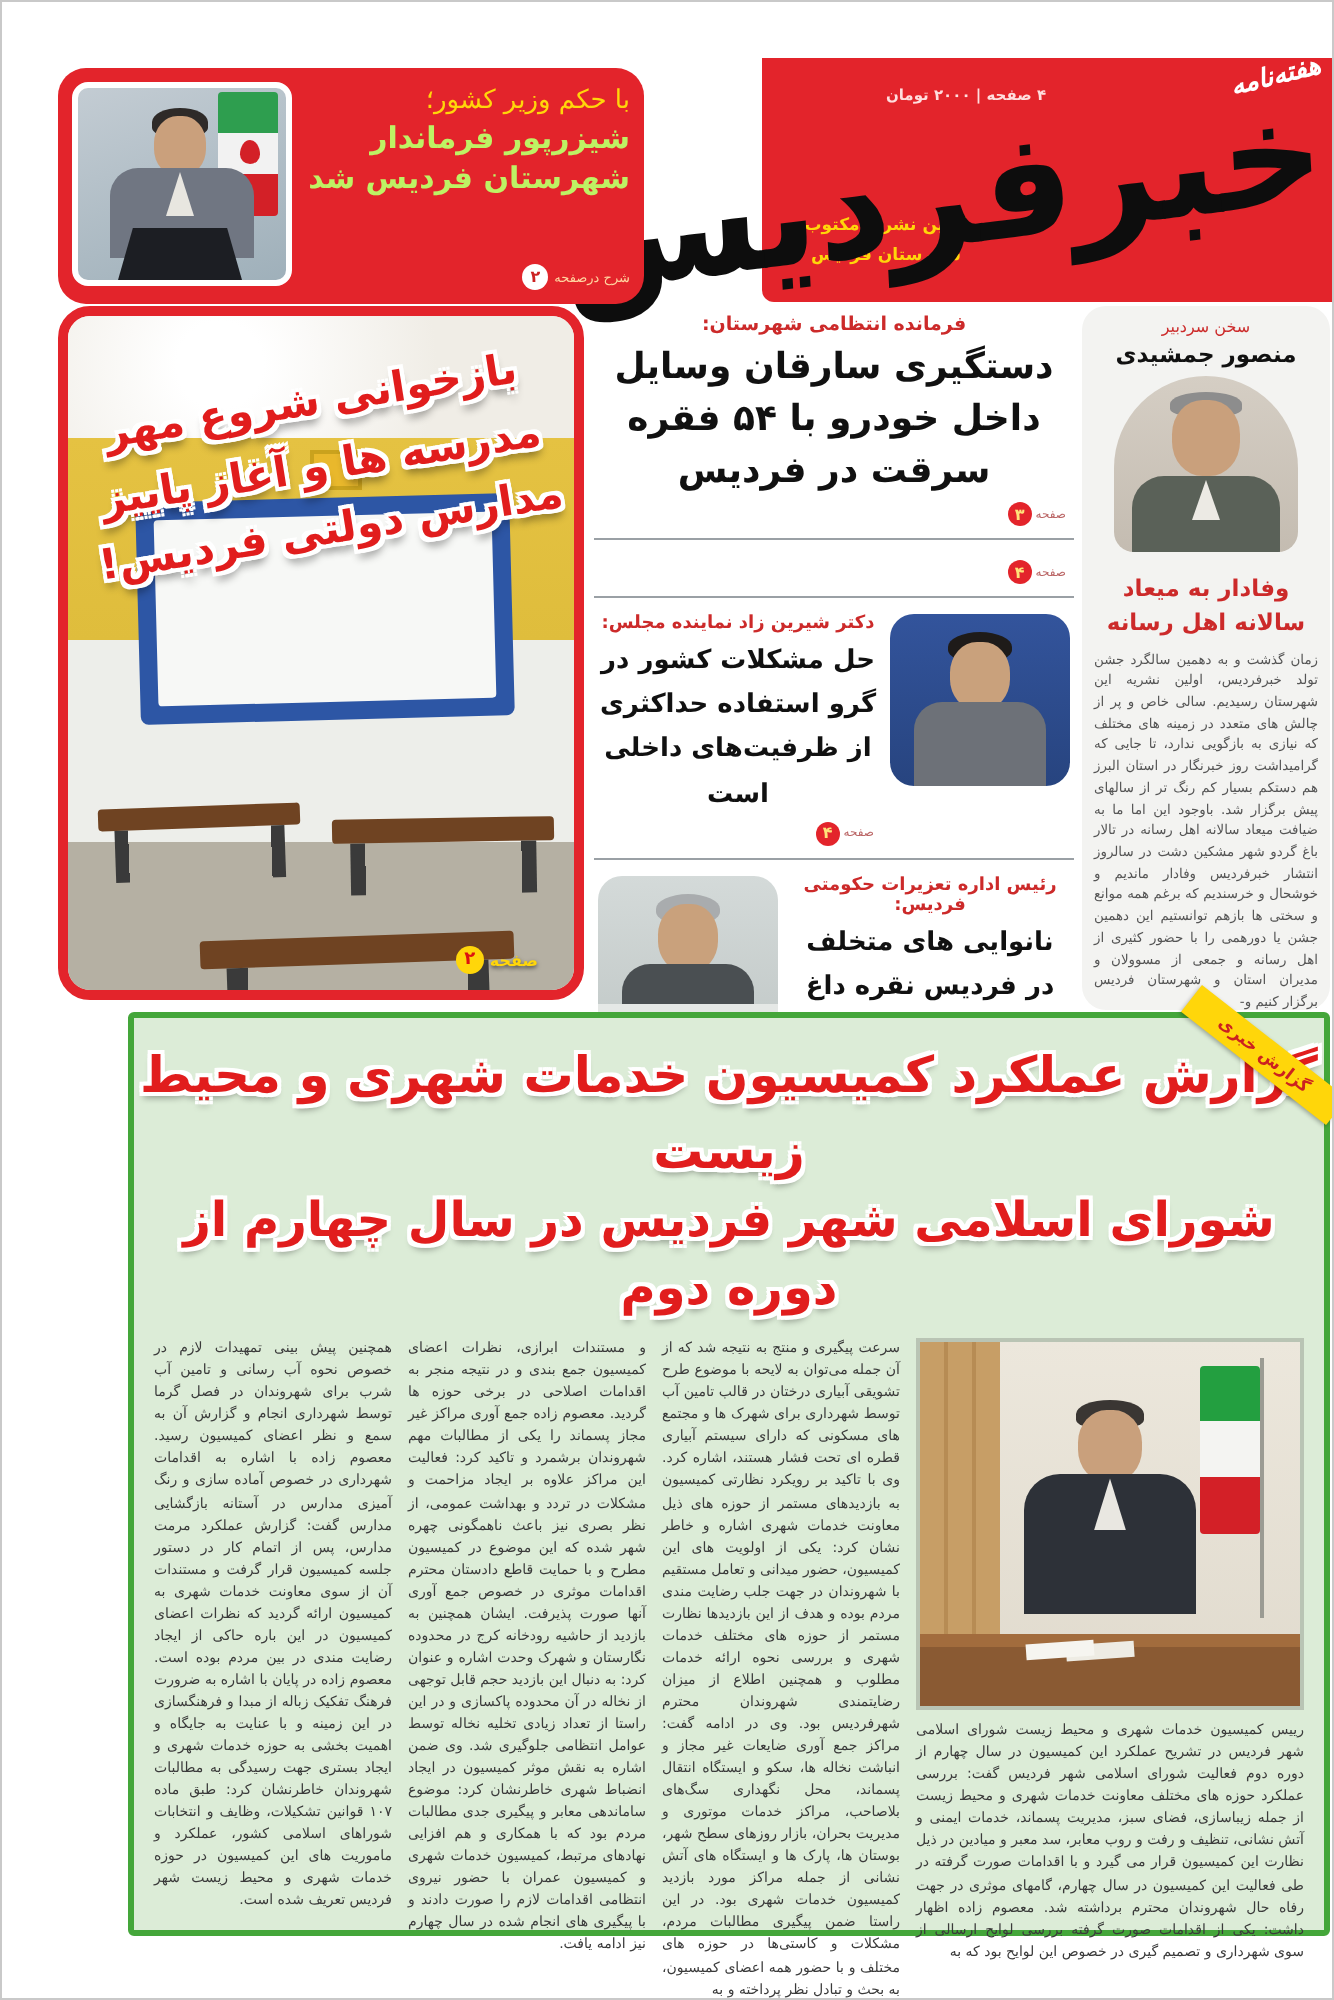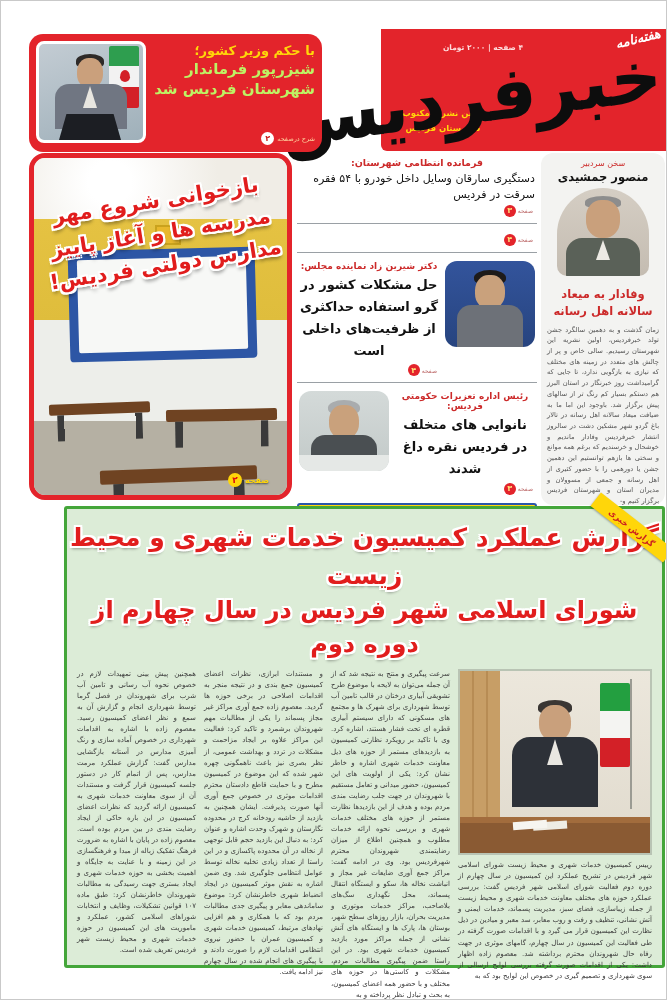--- a/index.html
+++ b/index.html
@@ -30,21 +30,21 @@
   .lp-emblem{position:absolute;right:13px;top:26px;width:10px;height:12px;background:#d32027;border-radius:50% 50% 50% 50%/60% 60% 40% 40%;}
   .lp-head{position:absolute;left:38px;top:14px;width:26px;height:30px;background:#caa07c;border-radius:45%;}
   .lp-hair{position:absolute;left:37px;top:10px;width:28px;height:14px;background:#2e2a28;border-radius:50% 50% 30% 30%;}
   .lp-body{position:absolute;left:16px;top:40px;width:72px;height:45px;background:#707682;
            border-radius:14px 14px 0 0;}
   .lp-shirt{position:absolute;left:44px;top:42px;width:14px;height:22px;background:#e8e6e0;
             clip-path:polygon(50% 0,100% 100%,0 100%);}
   .lp-laptop{position:absolute;left:20px;bottom:0;width:62px;height:26px;background:#1c1e23;
              clip-path:polygon(12% 0,88% 0,100% 100%,0 100%);}
   .lead-text{flex:1;display:flex;flex-direction:column;padding-top:2px;}
-  .lead-kicker{color:#ffd60a;font-size:13px;font-weight:bold;margin-bottom:2px;}
+  .lead-kicker{color:#ffd60a;font-size:13px;font-weight:normal;margin-bottom:2px;}
   .lead-title{color:#bef264;font-size:15px;font-weight:bold;line-height:1.3;}
   .lead-note{margin-top:auto;display:flex;align-items:center;gap:3px;}
   .lead-note .w{color:#ffd6a0;font-size:6.5px;}
   .lead-note .c{width:13px;height:13px;border-radius:50%;background:#ffffff;color:#c22;
                 font-size:8px;font-weight:bold;display:flex;align-items:center;justify-content:center;}
 
   
   .classroom{position:absolute;top:152px;left:28px;width:263px;height:347px;border:5px solid #e3242b;
              border-radius:16px;box-sizing:border-box;overflow:hidden;background:#efece5;}
   .cl-ceiling{position:absolute;top:0;left:0;right:0;height:18%;
@@ -69,21 +69,21 @@
   .cl-badge{position:absolute;bottom:8px;right:18px;display:flex;align-items:center;gap:3px;}
   .cl-badge .w{color:#ffd60a;font-size:8px;font-weight:bold;text-shadow:0 1px 2px rgba(0,0,0,.6);}
   .cl-badge .c{width:14px;height:14px;border-radius:50%;background:#ffd60a;color:#d11;
                font-size:9px;font-weight:bold;display:flex;align-items:center;justify-content:center;}
 
   
   .news-col{position:absolute;top:152px;left:296px;width:240px;height:350px;display:flex;
             flex-direction:column;}
   .n-item{padding:4px 2px 2px;}
   .n-kicker{color:#cc2a2a;font-size:9.5px;font-weight:bold;text-align:center;margin-bottom:3px;}
-  .n-title-lg{color:#111;font-size:11px;font-weight:normal;line-height:1.45;}
+  .n-title-lg{color:#111;font-size:18px;font-weight:bold;text-align:center;line-height:1.45;}
   .n-title-md{color:#111;font-size:13px;font-weight:bold;text-align:center;line-height:1.7;}
   .n-badge{display:flex;align-items:center;gap:2px;margin:2px 2px 0;}
   .n-badge .w{color:#b66;font-size:6px;}
   .n-badge .c{width:12px;height:12px;border-radius:50%;background:#e3242b;color:#ffe27a;
               font-size:8px;font-weight:bold;display:flex;align-items:center;justify-content:center;}
   .n-sep{border:none;border-top:1px solid #9aa0a5;margin:4px 0;}
   .n-row{display:flex;gap:6px;align-items:flex-start;}
   .n-photo{width:90px;height:86px;border-radius:12px;flex:none;position:relative;overflow:hidden;}
   .np-blue{background:linear-gradient(180deg,#33549c,#27447f);}
   .np-gray{background:linear-gradient(180deg,#d4dad9,#c2c9c8);}

